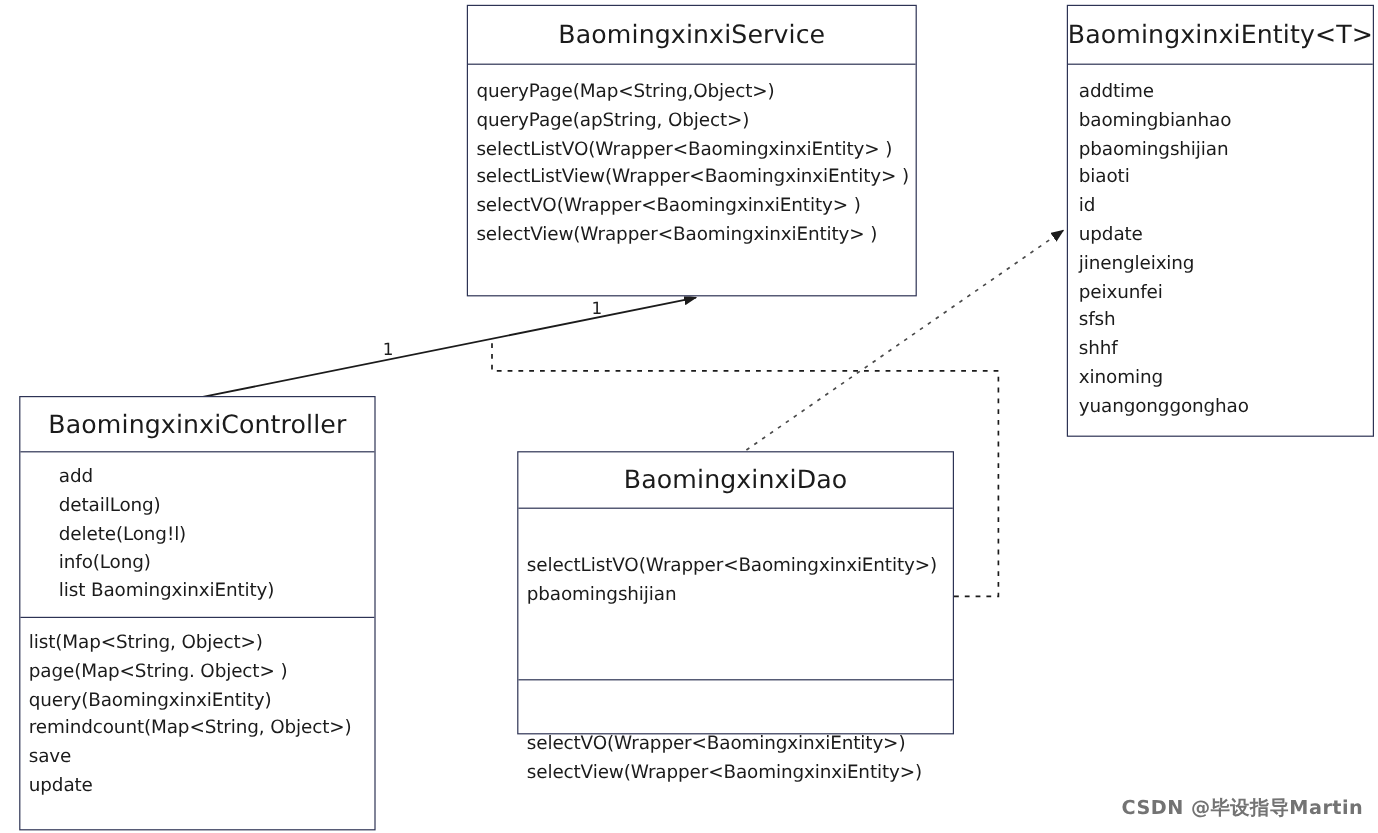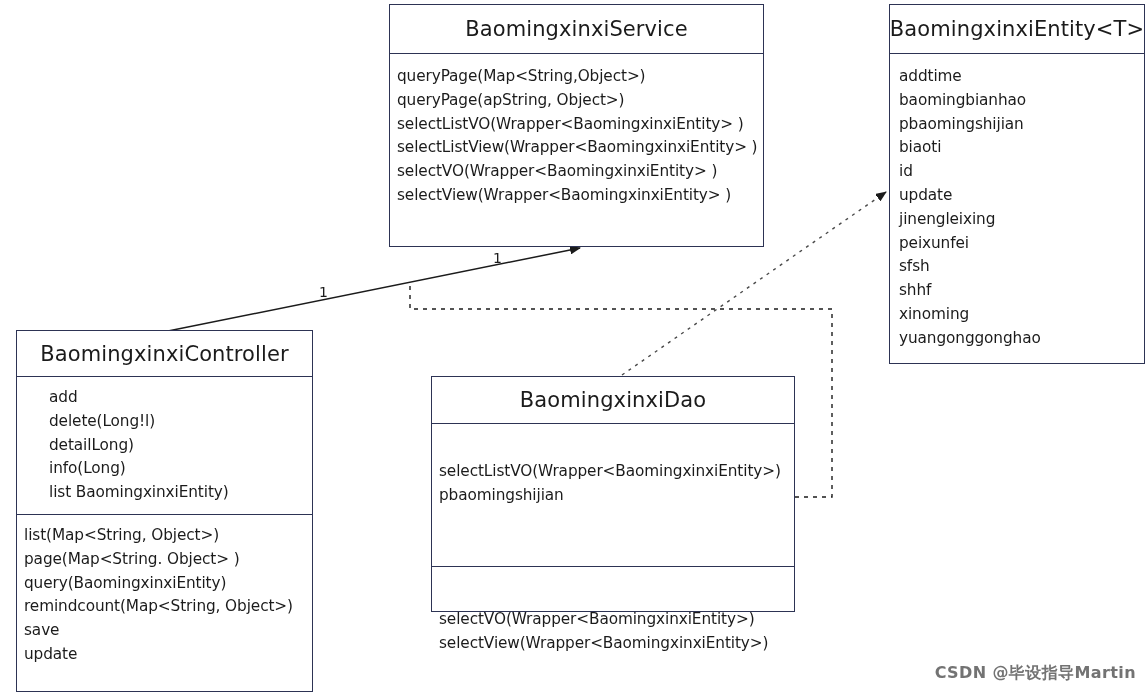--- a/index.html
+++ b/index.html
@@ -152,22 +152,22 @@
       <div class="member">shhf</div>
       <div class="member">xinoming</div>
       <div class="member">yuangonggonghao</div>
     </div>
   </div>
 
   <div class="uml-class" id="class-controller">
     <div class="class-title">BaomingxinxiController</div>
     <div class="class-section sec-a">
       <div class="member">add</div>
+      <div class="member">detailLong)</div>
       <div class="member">delete(Long!l)</div>
-      <div class="member">detailLong)</div>
       <div class="member">info(Long)</div>
       <div class="member">list BaomingxinxiEntity)</div>
     </div>
     <div class="class-section sec-b">
       <div class="member">list(Map&lt;String, Object&gt;)</div>
       <div class="member">page(Map&lt;String. Object&gt; )</div>
       <div class="member">query(BaomingxinxiEntity)</div>
       <div class="member">remindcount(Map&lt;String, Object&gt;)</div>
       <div class="member">save</div>
       <div class="member">update</div>

